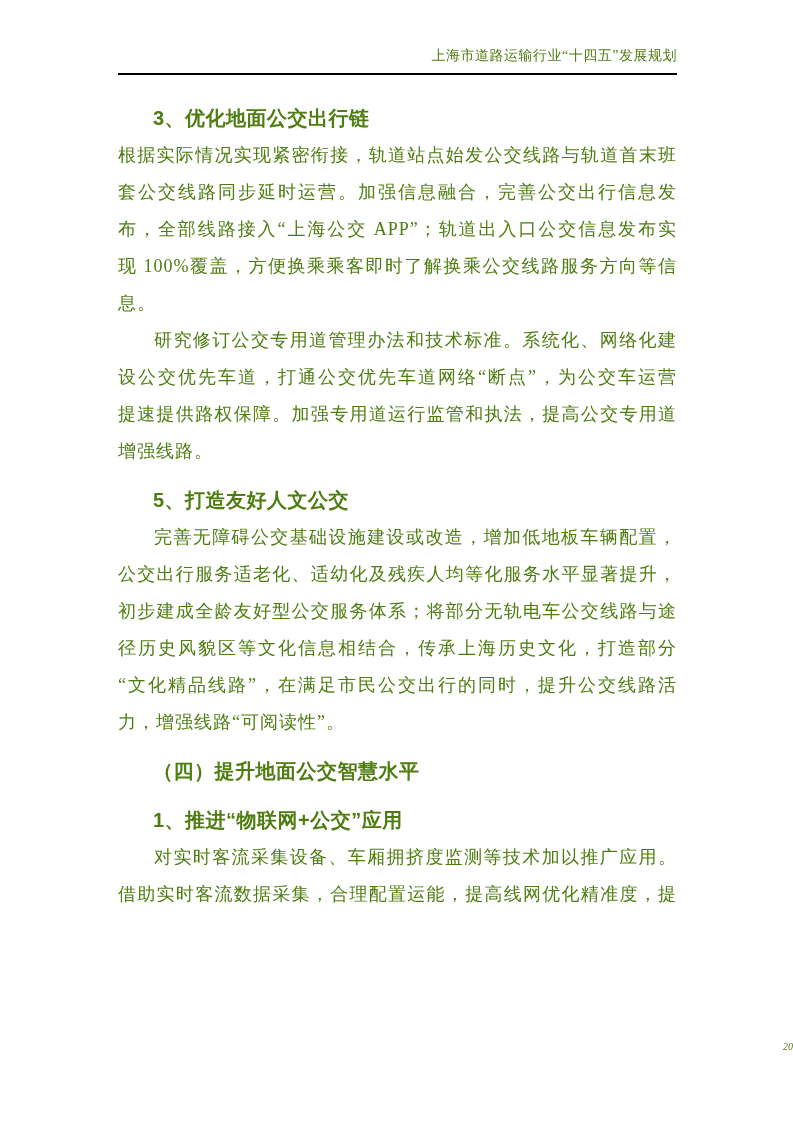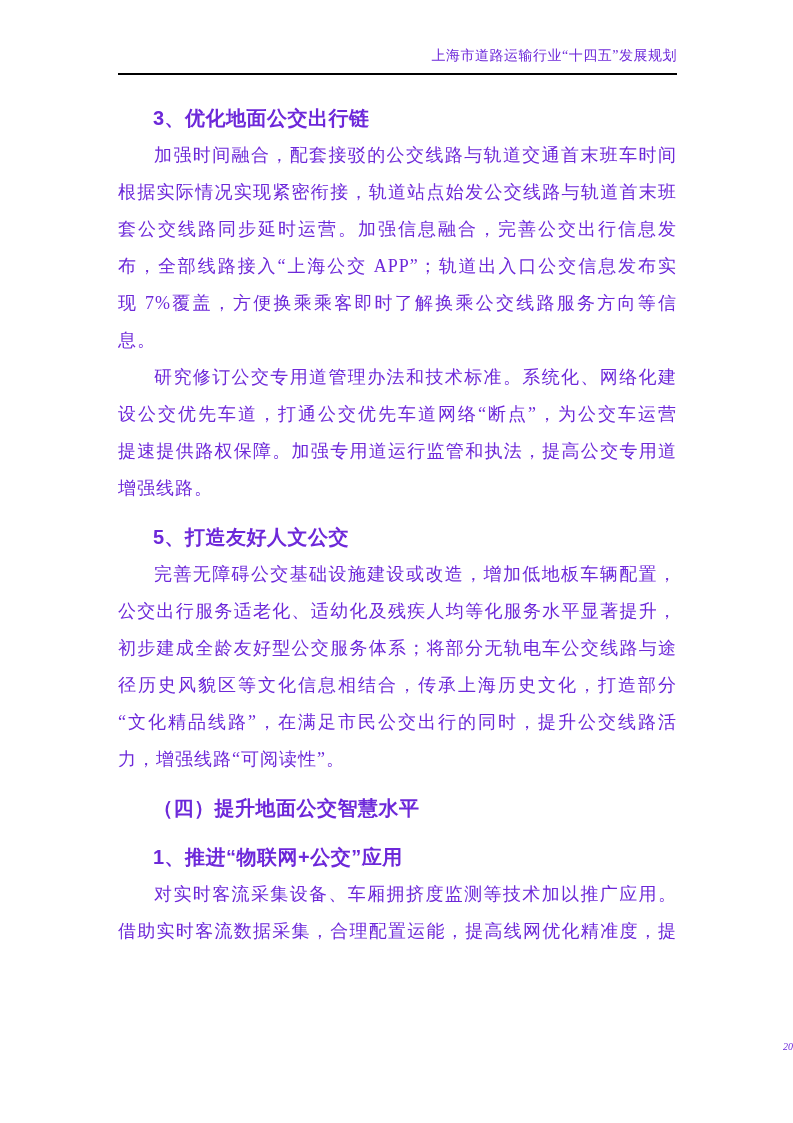--- a/index.html
+++ b/index.html
@@ -6,21 +6,21 @@
     margin: 0;
     padding: 0;
     background: #ffffff;
   }
   .page {
     position: relative;
     width: 793px;
     height: 1123px;
     background: #ffffff;
     overflow: hidden;
-    color: #6d28d9;
+    color: #4d7c0f;
     font-family: "Liberation Serif", "DejaVu Serif", serif;
   }
   .page-header-title {
     position: absolute;
     top: 47px;
     left: 118px;
     width: 559px;
     text-align: right;
     font-size: 14px;
     line-height: 18px;
@@ -84,25 +84,24 @@
 </head>
 <body>
 
 <div class="page">
   <div class="page-header-title">上海市道路运输行业“十四五”发展规划</div>
   <div class="header-rule"></div>
 
   <main class="content">
       <div class="heading">3、优化地面公交出行链</div>
       <div class="paragraph">
-        <div class="para-line first-line">加强时间融合，配套接驳的公交线路与轨道交通首末班车时间</div>
         <div class="para-line">根据实际情况实现紧密衔接，轨道站点始发公交线路与轨道首末班</div>
         <div class="para-line">套公交线路同步延时运营。加强信息融合，完善公交出行信息发</div>
         <div class="para-line">布，全部线路接入“上海公交 APP”；轨道出入口公交信息发布实</div>
-        <div class="para-line">现 7%覆盖，方便换乘乘客即时了解换乘公交线路服务方向等信</div>
+        <div class="para-line">现 100%覆盖，方便换乘乘客即时了解换乘公交线路服务方向等信</div>
         <div class="para-line last-line">息。</div>
       </div>
       <div class="paragraph">
         <div class="para-line first-line">研究修订公交专用道管理办法和技术标准。系统化、网络化建</div>
         <div class="para-line">设公交优先车道，打通公交优先车道网络“断点”，为公交车运营</div>
         <div class="para-line">提速提供路权保障。加强专用道运行监管和执法，提高公交专用道</div>
         <div class="para-line last-line">增强线路。</div>
       </div>
       <div class="heading">5、打造友好人文公交</div>
       <div class="paragraph">

